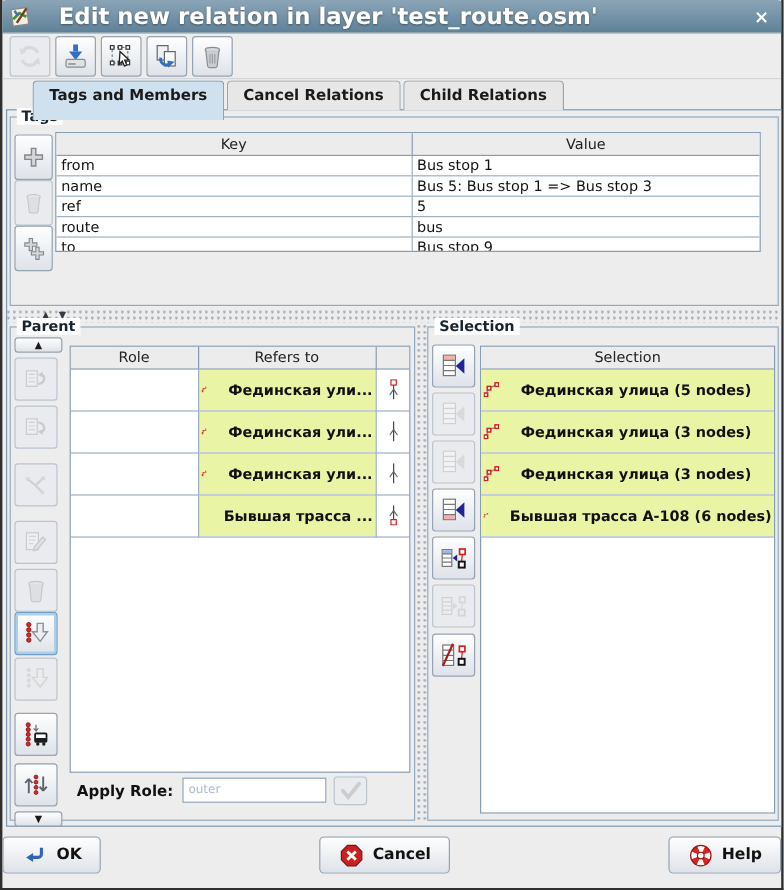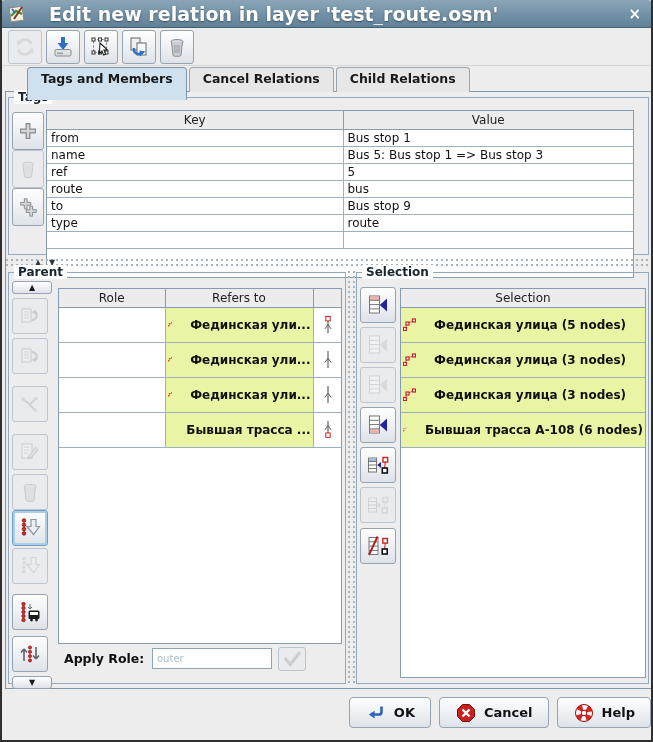--- a/index.html
+++ b/index.html
@@ -63,21 +63,21 @@
   .sbtn{position:absolute; width:36px; height:36px;}
   .scrollbtn{position:absolute; width:40px; height:13px; font-size:8px; color:#1a1a1a;
     display:flex; align-items:center; justify-content:center;}
   
   .apply-label{position:absolute; left:62px; top:651px; font-size:12.5px; font-weight:bold; color:#111;}
   .apply-input{position:absolute; left:150px; top:648px; width:120px; height:21px;
     border:1px solid #8ea4b8; background:#fff; font-size:10px; padding:0 4px;
     font-family:"DejaVu Sans","Liberation Sans",sans-serif; color:#333;}
   .apply-input::placeholder{color:#a8bcd0;}
   
-  .footer{position:absolute; left:0; right:0; top:697px; display:flex; justify-content:flex-end; gap:8px;}
+  .footer{position:absolute; left:0; right:0; top:697px; display:flex; justify-content:space-between; gap:8px;}
   .fbtn{height:31px; padding:0 15px; display:flex; align-items:center; gap:7px;
     font-size:13px; font-weight:bold; color:#111; border-radius:4px;}
   svg{display:block;}
 </style>
 </head>
 <body>
 
 <div class="window">
 
   <div class="titlebar">
@@ -162,21 +162,21 @@
       <ellipse cx="12" cy="6.5" rx="6" ry="2" fill="#d6d9dc" stroke="#8a8f94"></ellipse>
       <path d="M6.5 7 L8 20 a1.5 1.5 0 0 0 1.5 1.3 h5 a1.5 1.5 0 0 0 1.5-1.3 L17.5 7" fill="#c9ccd0" stroke="#8a8f94"></path>
     </svg>
   </div>
   <div class="btn" style="position:absolute; left:10px; top:188px; width:32px; height:38px;">
     <svg width="22" height="22" viewBox="0 0 24 24">
       <path d="M8 3 h3 v4 h4 v3 h-4 v4 H8 v-4 H4 V7 h4 z" fill="#d4d7da" stroke="#83888d"></path>
       <path d="M14 11 h3 v4 h4 v3 h-4 v4 h-3 v-4 h-4 v-3 h4 z" fill="#d4d7da" stroke="#83888d"></path>
     </svg>
   </div>
-  <div class="viewport" style="left:44px; top:110px; width:588px; height:168px;">
+  <div class="viewport" style="left:44px; top:110px; width:588px; height:100px;">
     <table>
       <colgroup>
           <col style="width:296px">
           <col>
         </colgroup>
       <tbody>
           <tr>
         <th>Key</th>
         <th>Value</th>
       </tr>

